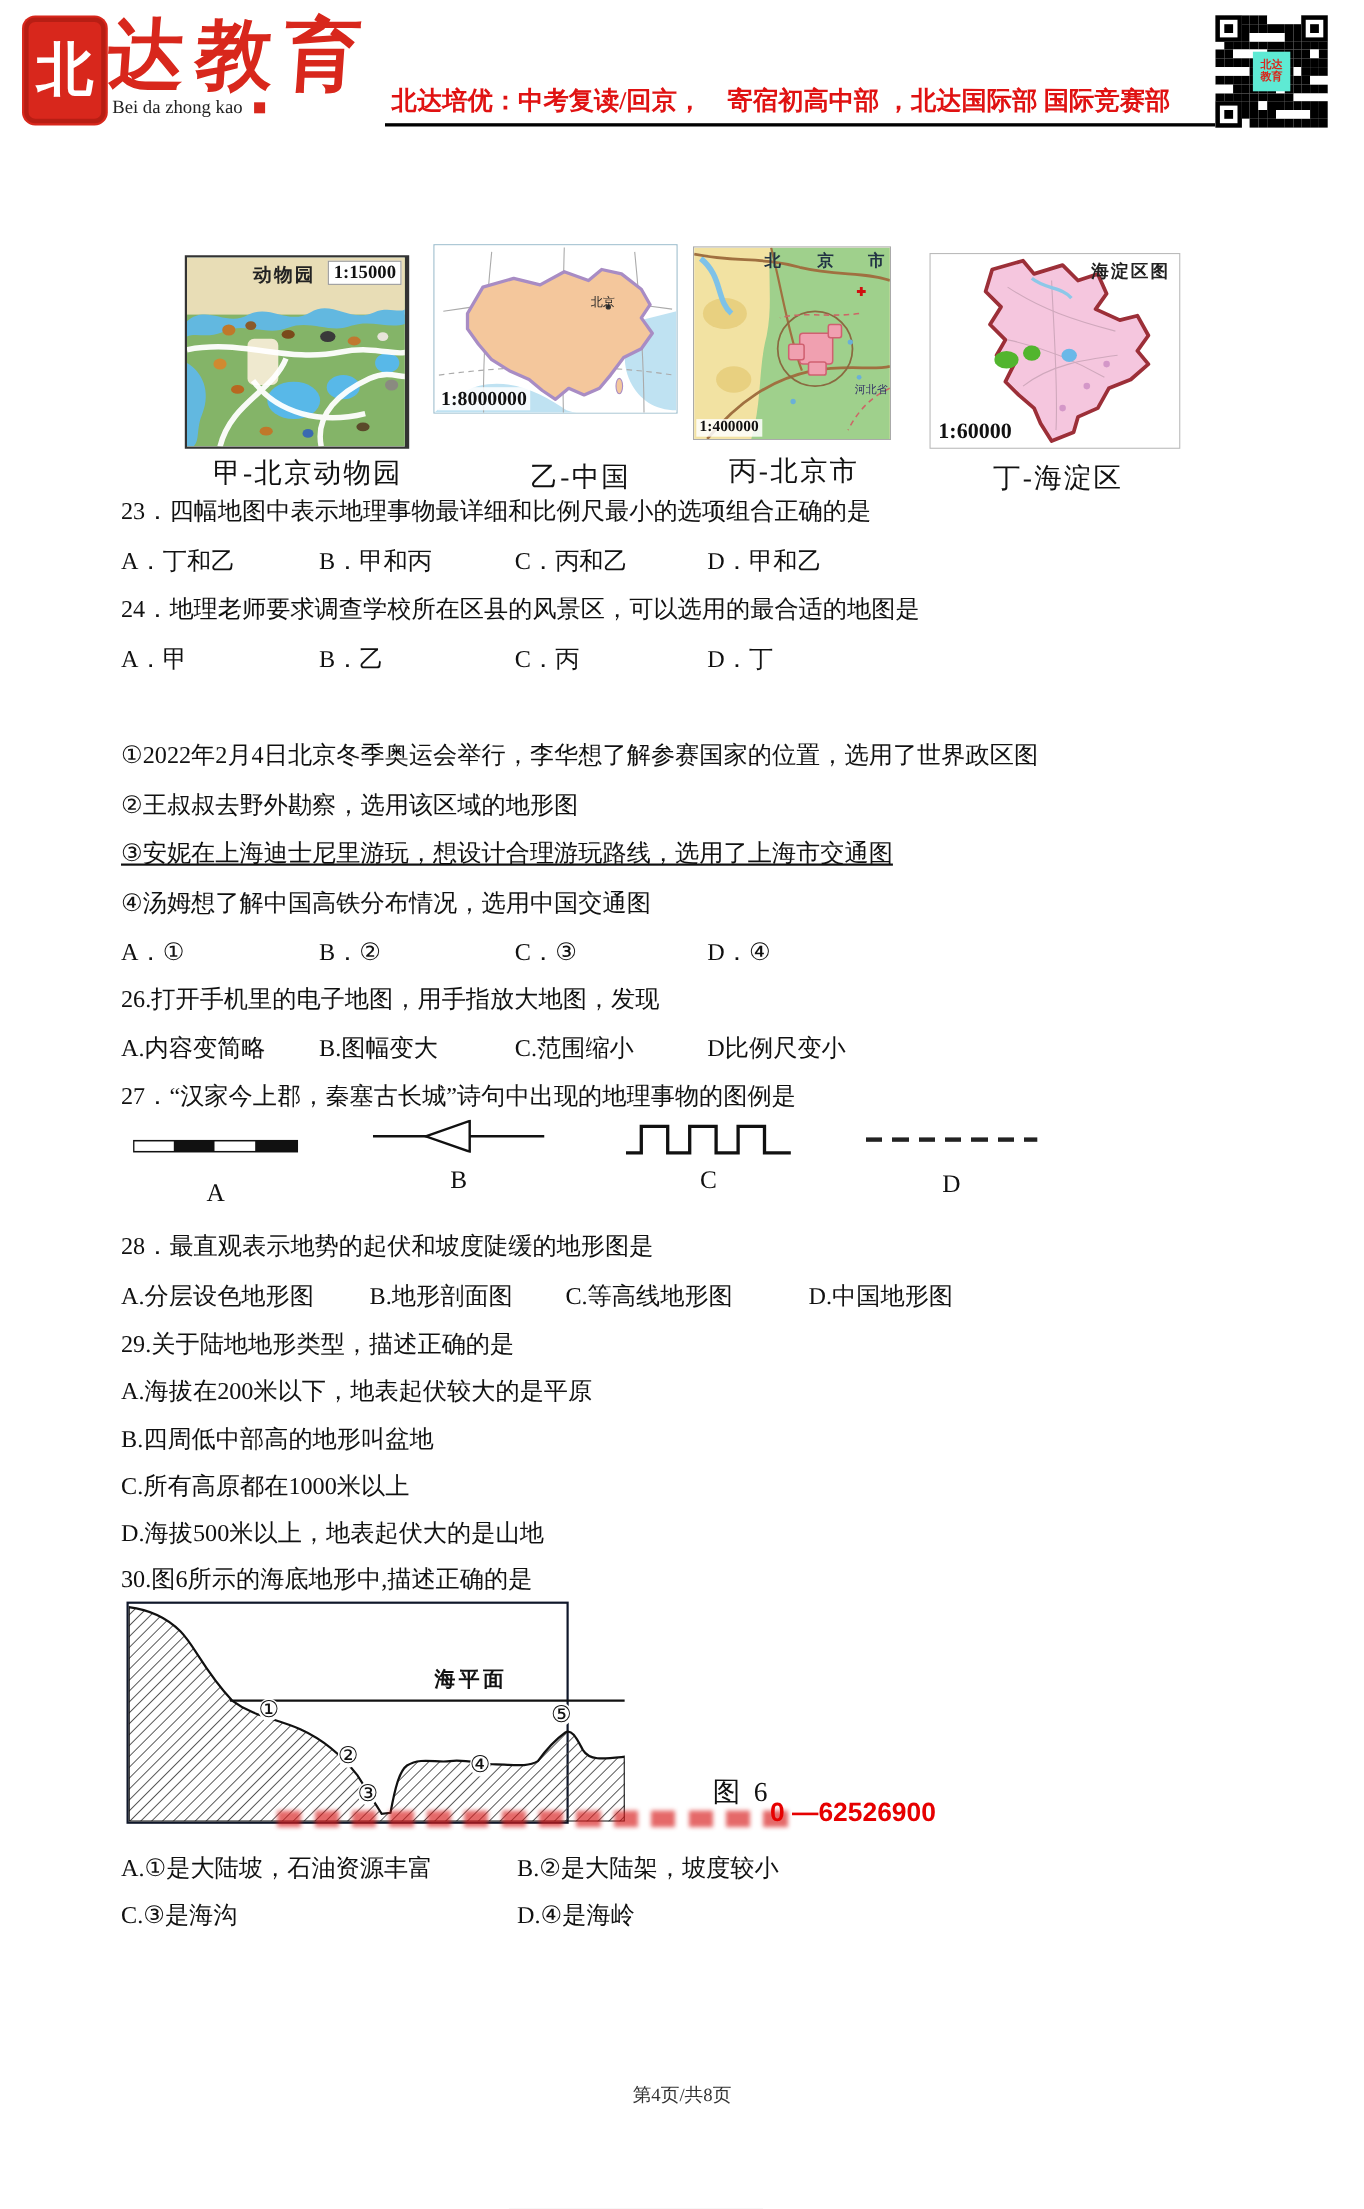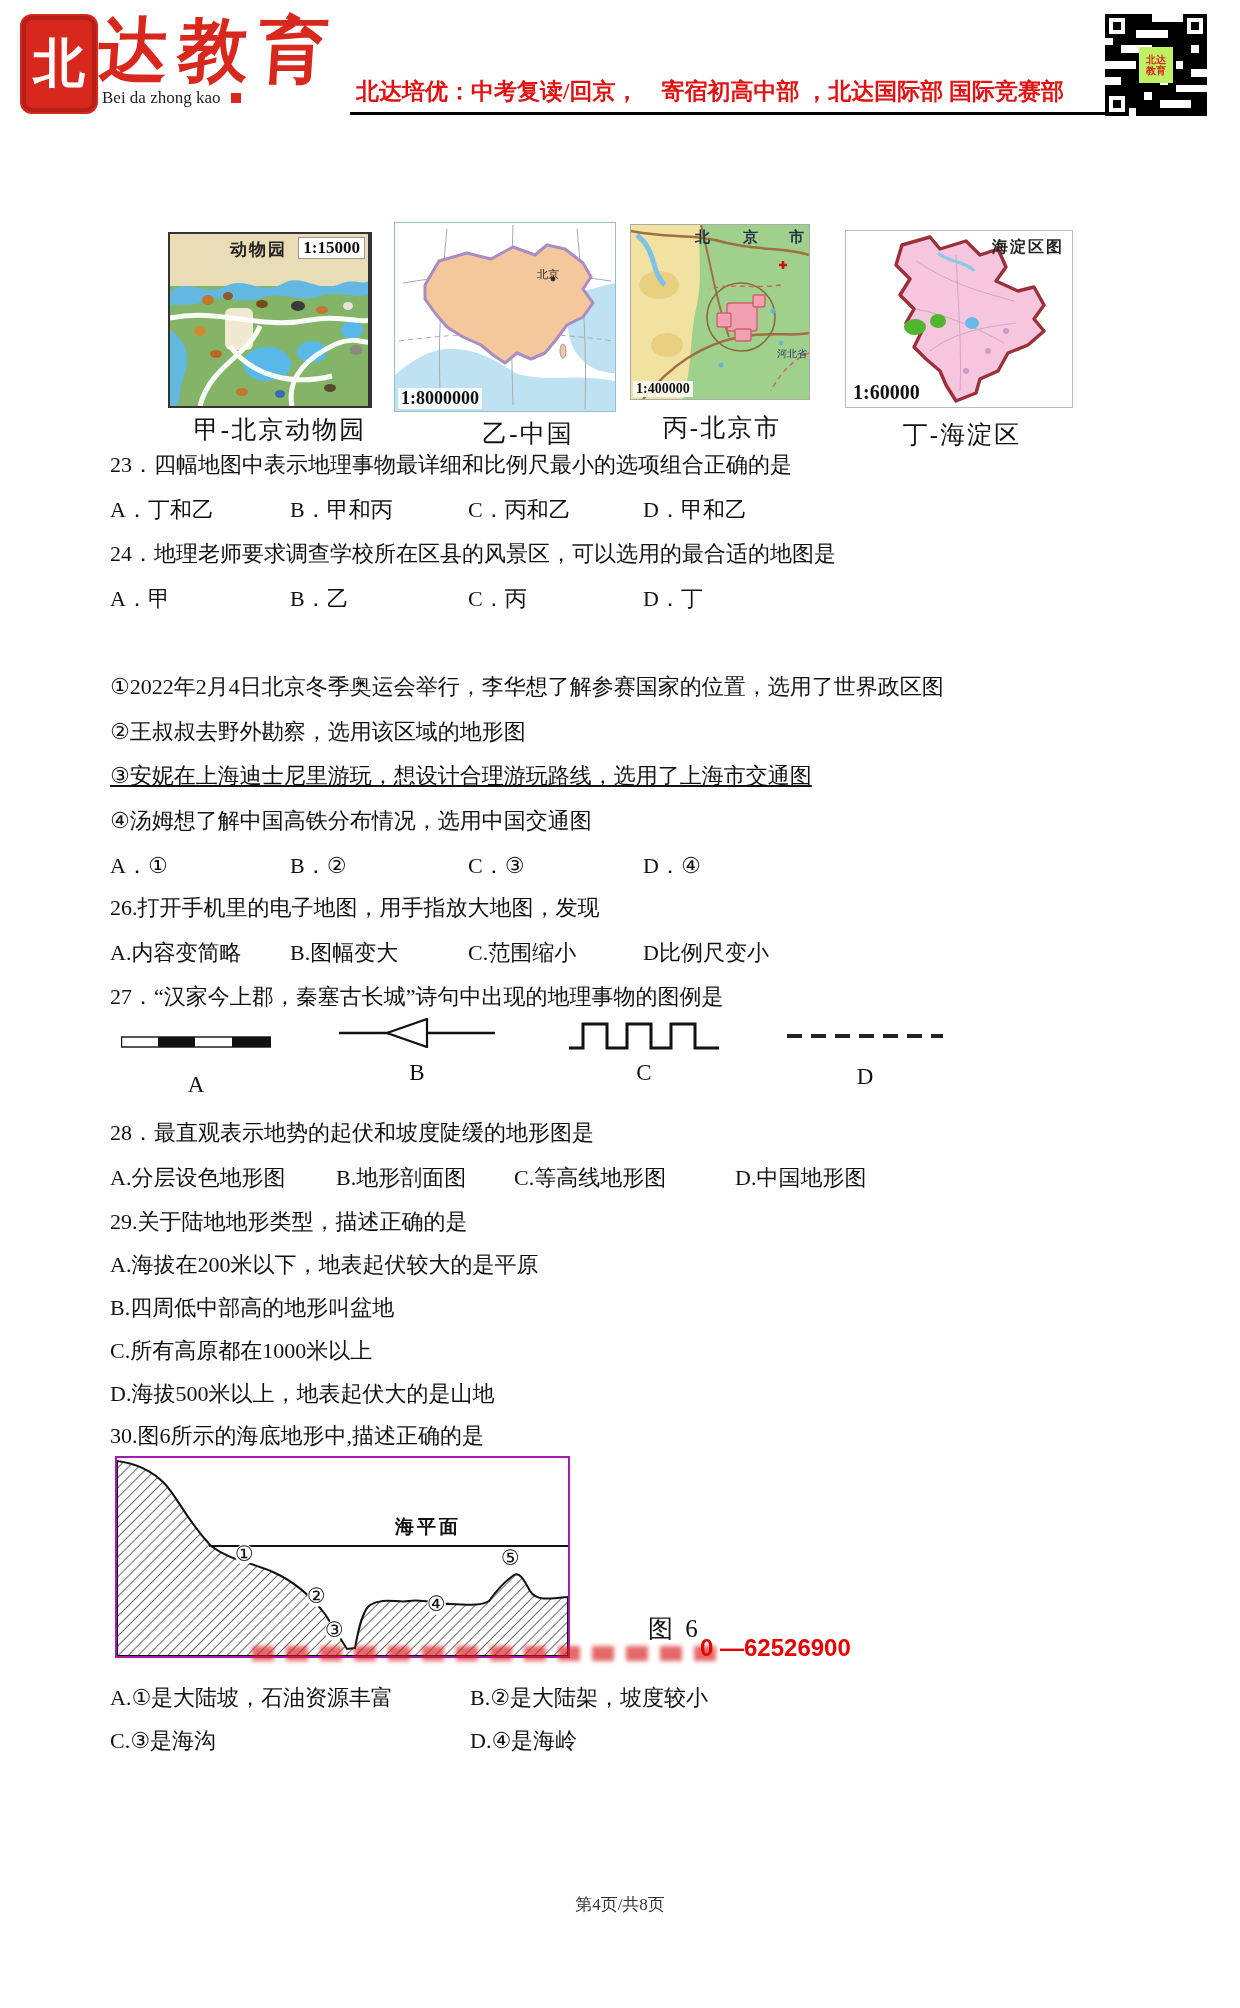--- a/index.html
+++ b/index.html
@@ -17,21 +17,21 @@
   .logo-sub{left:102px;top:88px;font-size:17px;color:#222;font-family:"Liberation Serif",serif;text-align:center;}
   .logo-sub .sq{display:inline-block;width:10px;height:10px;background:#d8271c;margin-left:10px;}
   .tagline{left:356px;top:76px;font-size:23px;font-weight:bold;color:#e01212;white-space:nowrap;}
   .hrule{left:350px;top:112px;width:798px;height:3px;background:#000;}
   .qr{left:1105px;top:14px;width:102px;height:102px;background:#fff;}
   .qr-grid{position:absolute;inset:0;display:grid;grid-template-columns:repeat(13,1fr);grid-template-rows:repeat(13,1fr);}
   .qr-grid div{background:#fff;}
   .qr-grid div.on{background:#000;}
   .finder{position:absolute;width:24px;height:24px;border:4px solid #000;background:#fff;box-sizing:border-box;}
   .finder::after{content:"";position:absolute;left:4px;top:4px;width:8px;height:8px;background:#000;}
-  .qr-center{position:absolute;left:34px;top:33px;width:34px;height:36px;background:#bef264;
+  .qr-center{position:absolute;left:34px;top:33px;width:34px;height:36px;background:#5eead4;
              display:flex;flex-direction:column;align-items:center;justify-content:center;
              font-size:10px;line-height:11px;color:#d8271c;font-weight:bold;}
 
   
   .mapbox{box-sizing:border-box;overflow:hidden;}
   .map-title{position:absolute;font-weight:bold;color:#222;}
   .scale-chip{position:absolute;background:#fff;border:1px solid #999;padding:0 4px;font-weight:bold;color:#111;}
   .scale-plain{position:absolute;font-weight:bold;color:#111;background:rgba(255,255,255,.85);padding:0 3px;}
   .map-caption{position:absolute;font-size:25px;color:#111;letter-spacing:2px;white-space:nowrap;transform:translateX(-50%);}
 
@@ -41,21 +41,21 @@
   .cols-std{grid-template-columns:180px 178px 175px 1fr;}
   .cols-q28{grid-template-columns:226px 178px 221px 1fr;}
   .cols-q30{grid-template-columns:360px 1fr;}
 
   
   .sym-col{position:absolute;width:156px;text-align:center;}
   .sym-letter{display:block;margin-top:16px;font-size:23px;}
   .dash-line{height:4px;background:repeating-linear-gradient(90deg,#222 0 15px,transparent 15px 24px);margin-top:14px;}
 
   
-  .fig6{left:115px;top:1456px;width:455px;height:202px;border:2px solid #a21caf;box-sizing:border-box;background:#fff;}
+  .fig6{left:115px;top:1456px;width:402px;height:202px;border:2px solid #0f172a;box-sizing:border-box;background:#fff;}
   .marker{position:absolute;font-family:"DejaVu Sans",sans-serif;font-size:21px;color:#111;background:#fff;
           line-height:21px;border-radius:50%;}
   .sea-label{position:absolute;font-weight:bold;font-size:19px;letter-spacing:3px;background:#fff;padding:0 2px;}
   .fig-caption{left:648px;top:1612px;font-size:25px;letter-spacing:3px;}
   .watermark{left:252px;top:1646px;width:468px;height:15px;
              background:repeating-linear-gradient(90deg,rgba(215,25,25,.65) 0 22px,rgba(215,25,25,0) 22px 34px);
              filter:blur(2px);}
   .phone{left:700px;top:1634px;font-size:24px;font-weight:bold;color:#e60000;white-space:nowrap;
          font-family:"Liberation Sans","DejaVu Sans",sans-serif;}
 
@@ -285,21 +285,21 @@
         <ellipse cx="186" cy="116" rx="6" ry="5" fill="#8a8a80"></ellipse>
         <ellipse cx="160" cy="154" rx="6" ry="4" fill="#5a4a2a"></ellipse>
         <ellipse cx="72" cy="158" rx="6" ry="4" fill="#c0782a"></ellipse>
         <ellipse cx="110" cy="160" rx="5" ry="4" fill="#3a6ab0"></ellipse>
       </g>
     </svg>
     <span class="map-title" style="left:60px;top:4px;font-size:17px;letter-spacing:2px;">动物园</span>
     <span class="scale-chip" style="right:3px;top:3px;font-size:17px;">1:15000</span>
   </div>
 
-  <div class="abs mapbox" style="left:394px;top:222px;width:222px;height:190px;border:1px solid #9bbccc;">
+  <div class="abs mapbox" style="left:394px;top:222px;width:222px;height:154px;border:1px solid #9bbccc;">
     <svg width="220" height="188" viewBox="0 0 220 188">
       <rect width="220" height="188" fill="#ffffff"></rect>
       <path d="M40,128 C70,120 100,136 120,150 C150,160 180,150 220,158 L220,188 L0,188 L0,152 C14,140 26,132 40,128 Z" fill="#bfe2f2"></path>
       <path d="M180,70 L220,60 L220,150 C200,150 186,140 178,124 C170,108 172,86 180,70 Z" fill="#bfe2f2"></path>
       <g stroke="#aaa" stroke-width="1" fill="none">
         <path d="M52,6 C46,66 42,126 46,186"></path>
         <path d="M118,2 C116,62 116,122 118,182"></path>
         <path d="M182,6 C188,66 192,126 190,186"></path>
         <path d="M8,60 C78,48 148,48 216,58"></path>
         <path d="M4,118 C78,108 150,108 218,118" stroke-dasharray="5 4"></path>

